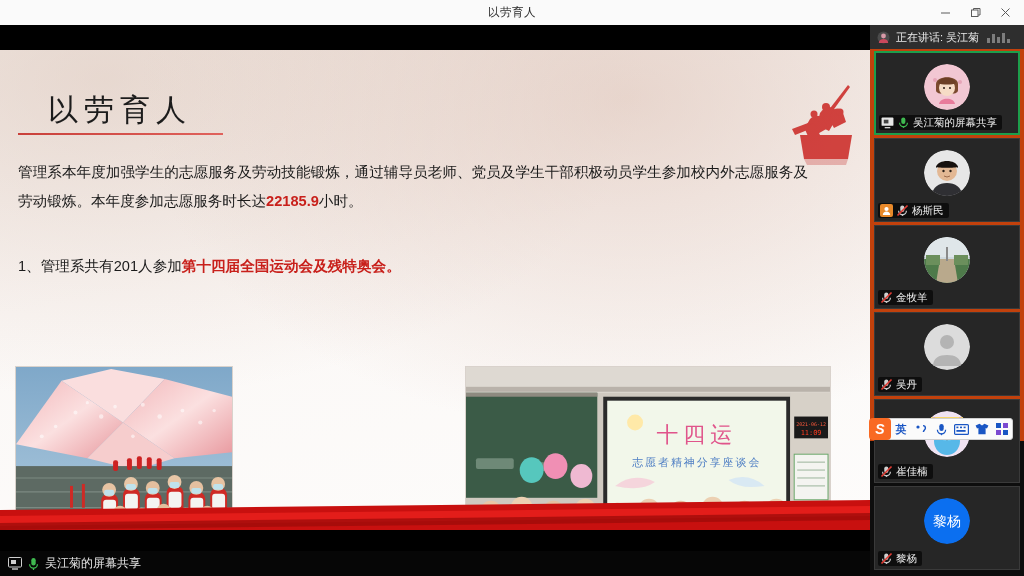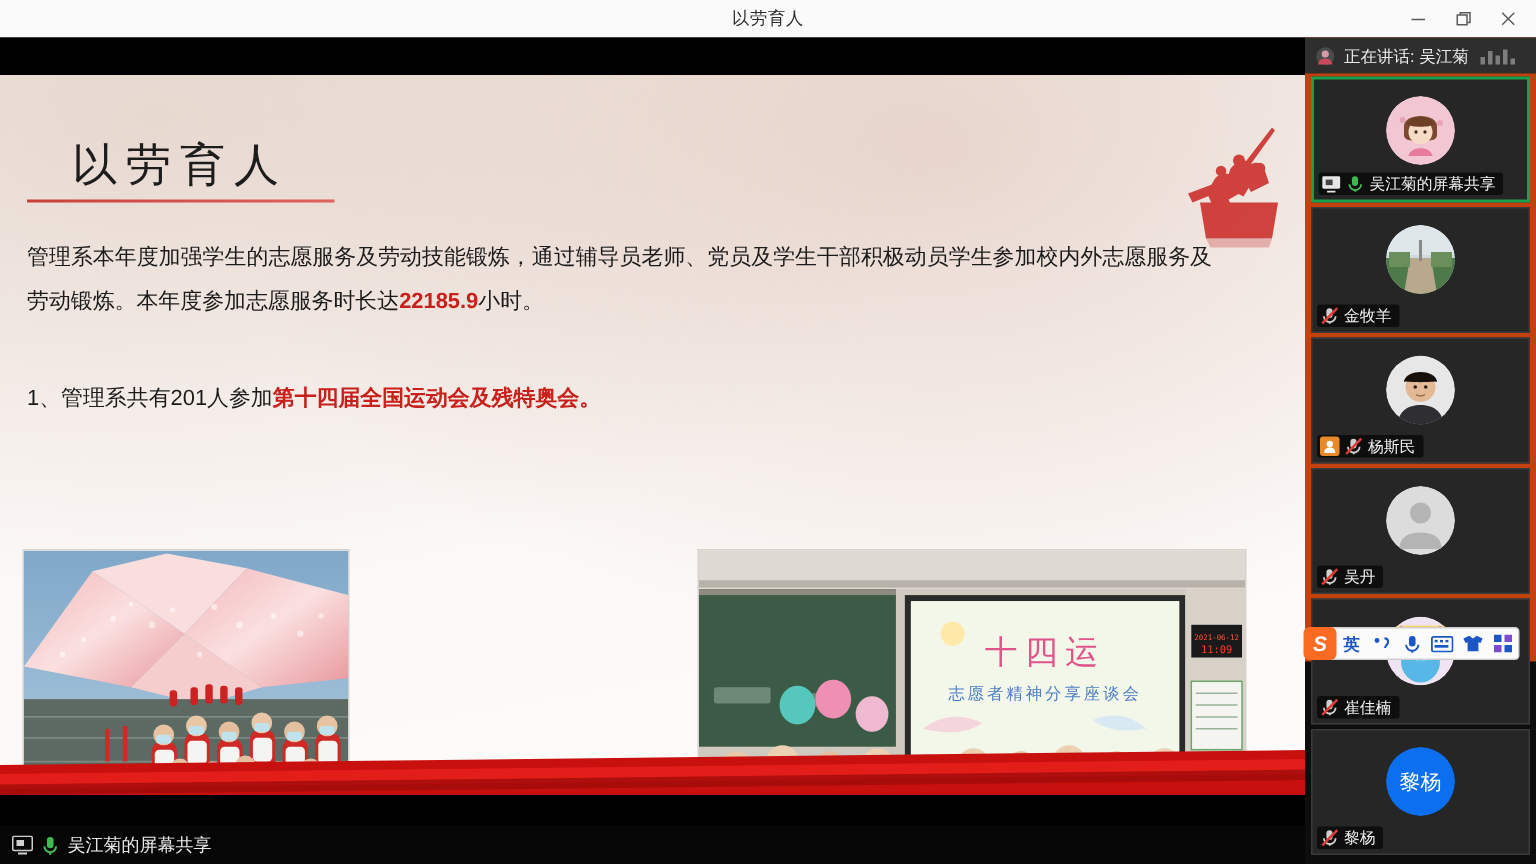--- a/index.html
+++ b/index.html
@@ -509,20 +509,50 @@
             <path d="M2.8 7.4a4.2 4.2 0 0 0 8.4 0" fill="none" stroke="#3fb950" stroke-width="1.3"></path>
             <line x1="7" y1="11" x2="7" y2="12.8" stroke="#3fb950" stroke-width="1.3"></line>
           </svg>
           <span class="nm">吴江菊的屏幕共享</span>
         </div>
       </div>
 
       <div class="tile">
         <div class="tile-avatar">
           <svg width="46" height="46" viewBox="0 0 46 46">
+            <circle cx="23" cy="23" r="23" fill="#e7e7e7"></circle>
+            <path d="M8 46c0-9 7-13 15-13s15 4 15 13z" fill="#2f2f33"></path>
+            <circle cx="23" cy="21" r="10" fill="#e3b894"></circle>
+            <path d="M12 18c1-8 21-8 22 0 -2-3-20-3-22 0z" fill="#17110e"></path>
+            <path d="M12 17c2-8 20-8 22 0 -3 1-19 1-22 0z" fill="#17110e"></path>
+            <circle cx="19.5" cy="21" r="1.2" fill="#2a2019"></circle>
+              <circle cx="26.5" cy="21" r="1.2" fill="#2a2019"></circle>
+            <path d="M20 26q3 2 6 0" stroke="#9c6b4c" stroke-width="1" fill="none"></path>
+          </svg>
+        </div>
+        <div class="tile-label">
+          <span class="host-badge">
+            <svg width="9" height="9" viewBox="0 0 9 9">
+                <circle cx="4.5" cy="3" r="2.1" fill="#fff"></circle>
+                <path d="M0.8 9c0-2.4 1.7-3.6 3.7-3.6S8.2 6.6 8.2 9z" fill="#fff"></path>
+              </svg>
+          </span>
+          <svg class="mic-ico" viewBox="0 0 14 14">
+            <rect x="4.6" y="1.6" width="4.4" height="7" rx="2.2" fill="#cfcfcf"></rect>
+            <path d="M2.8 7.4a4.2 4.2 0 0 0 8.4 0" fill="none" stroke="#cfcfcf" stroke-width="1.3"></path>
+            <line x1="7" y1="11" x2="7" y2="12.8" stroke="#cfcfcf" stroke-width="1.3"></line>
+            <line x1="1.6" y1="12.4" x2="12.4" y2="1.6" stroke="#e03b33" stroke-width="1.8"></line>
+          </svg>
+          <span class="nm">杨斯民</span>
+        </div>
+      </div>
+
+      <div class="tile">
+        <div class="tile-avatar">
+          <svg width="46" height="46" viewBox="0 0 46 46">
             <defs>
                 <clipPath id="c3">
                   <circle cx="23" cy="23" r="23"></circle>
                 </clipPath>
               </defs>
             <g clip-path="url(#c3)">
               <rect width="46" height="46" fill="#cfd9de"></rect>
               <rect y="0" width="46" height="20" fill="#dfe6e9"></rect>
               <polygon points="0,22 46,22 46,46 0,46" fill="#4e7a4a"></polygon>
               <polygon points="16,22 30,22 34,46 12,46" fill="#b9a98c"></polygon>
@@ -533,50 +563,20 @@
           </svg>
         </div>
         <div class="tile-label">
           <svg class="mic-ico" viewBox="0 0 14 14">
             <rect x="4.6" y="1.6" width="4.4" height="7" rx="2.2" fill="#cfcfcf"></rect>
             <path d="M2.8 7.4a4.2 4.2 0 0 0 8.4 0" fill="none" stroke="#cfcfcf" stroke-width="1.3"></path>
             <line x1="7" y1="11" x2="7" y2="12.8" stroke="#cfcfcf" stroke-width="1.3"></line>
             <line x1="1.6" y1="12.4" x2="12.4" y2="1.6" stroke="#e03b33" stroke-width="1.8"></line>
           </svg>
           <span class="nm">金牧羊</span>
-        </div>
-      </div>
-
-      <div class="tile">
-        <div class="tile-avatar">
-          <svg width="46" height="46" viewBox="0 0 46 46">
-            <circle cx="23" cy="23" r="23" fill="#e7e7e7"></circle>
-            <path d="M8 46c0-9 7-13 15-13s15 4 15 13z" fill="#2f2f33"></path>
-            <circle cx="23" cy="21" r="10" fill="#e3b894"></circle>
-            <path d="M12 18c1-8 21-8 22 0 -2-3-20-3-22 0z" fill="#17110e"></path>
-            <path d="M12 17c2-8 20-8 22 0 -3 1-19 1-22 0z" fill="#17110e"></path>
-            <circle cx="19.5" cy="21" r="1.2" fill="#2a2019"></circle>
-              <circle cx="26.5" cy="21" r="1.2" fill="#2a2019"></circle>
-            <path d="M20 26q3 2 6 0" stroke="#9c6b4c" stroke-width="1" fill="none"></path>
-          </svg>
-        </div>
-        <div class="tile-label">
-          <span class="host-badge">
-            <svg width="9" height="9" viewBox="0 0 9 9">
-                <circle cx="4.5" cy="3" r="2.1" fill="#fff"></circle>
-                <path d="M0.8 9c0-2.4 1.7-3.6 3.7-3.6S8.2 6.6 8.2 9z" fill="#fff"></path>
-              </svg>
-          </span>
-          <svg class="mic-ico" viewBox="0 0 14 14">
-            <rect x="4.6" y="1.6" width="4.4" height="7" rx="2.2" fill="#cfcfcf"></rect>
-            <path d="M2.8 7.4a4.2 4.2 0 0 0 8.4 0" fill="none" stroke="#cfcfcf" stroke-width="1.3"></path>
-            <line x1="7" y1="11" x2="7" y2="12.8" stroke="#cfcfcf" stroke-width="1.3"></line>
-            <line x1="1.6" y1="12.4" x2="12.4" y2="1.6" stroke="#e03b33" stroke-width="1.8"></line>
-          </svg>
-          <span class="nm">杨斯民</span>
         </div>
       </div>
 
       <div class="tile">
         <div class="tile-avatar">
           <svg width="46" height="46" viewBox="0 0 46 46">
             <circle cx="23" cy="23" r="23" fill="#dcdcdc"></circle>
             <circle cx="23" cy="18" r="7" fill="#b4b4b4"></circle>
             <path d="M9 42c0-8 6-11 14-11s14 3 14 11z" fill="#b4b4b4"></path>
           </svg>

